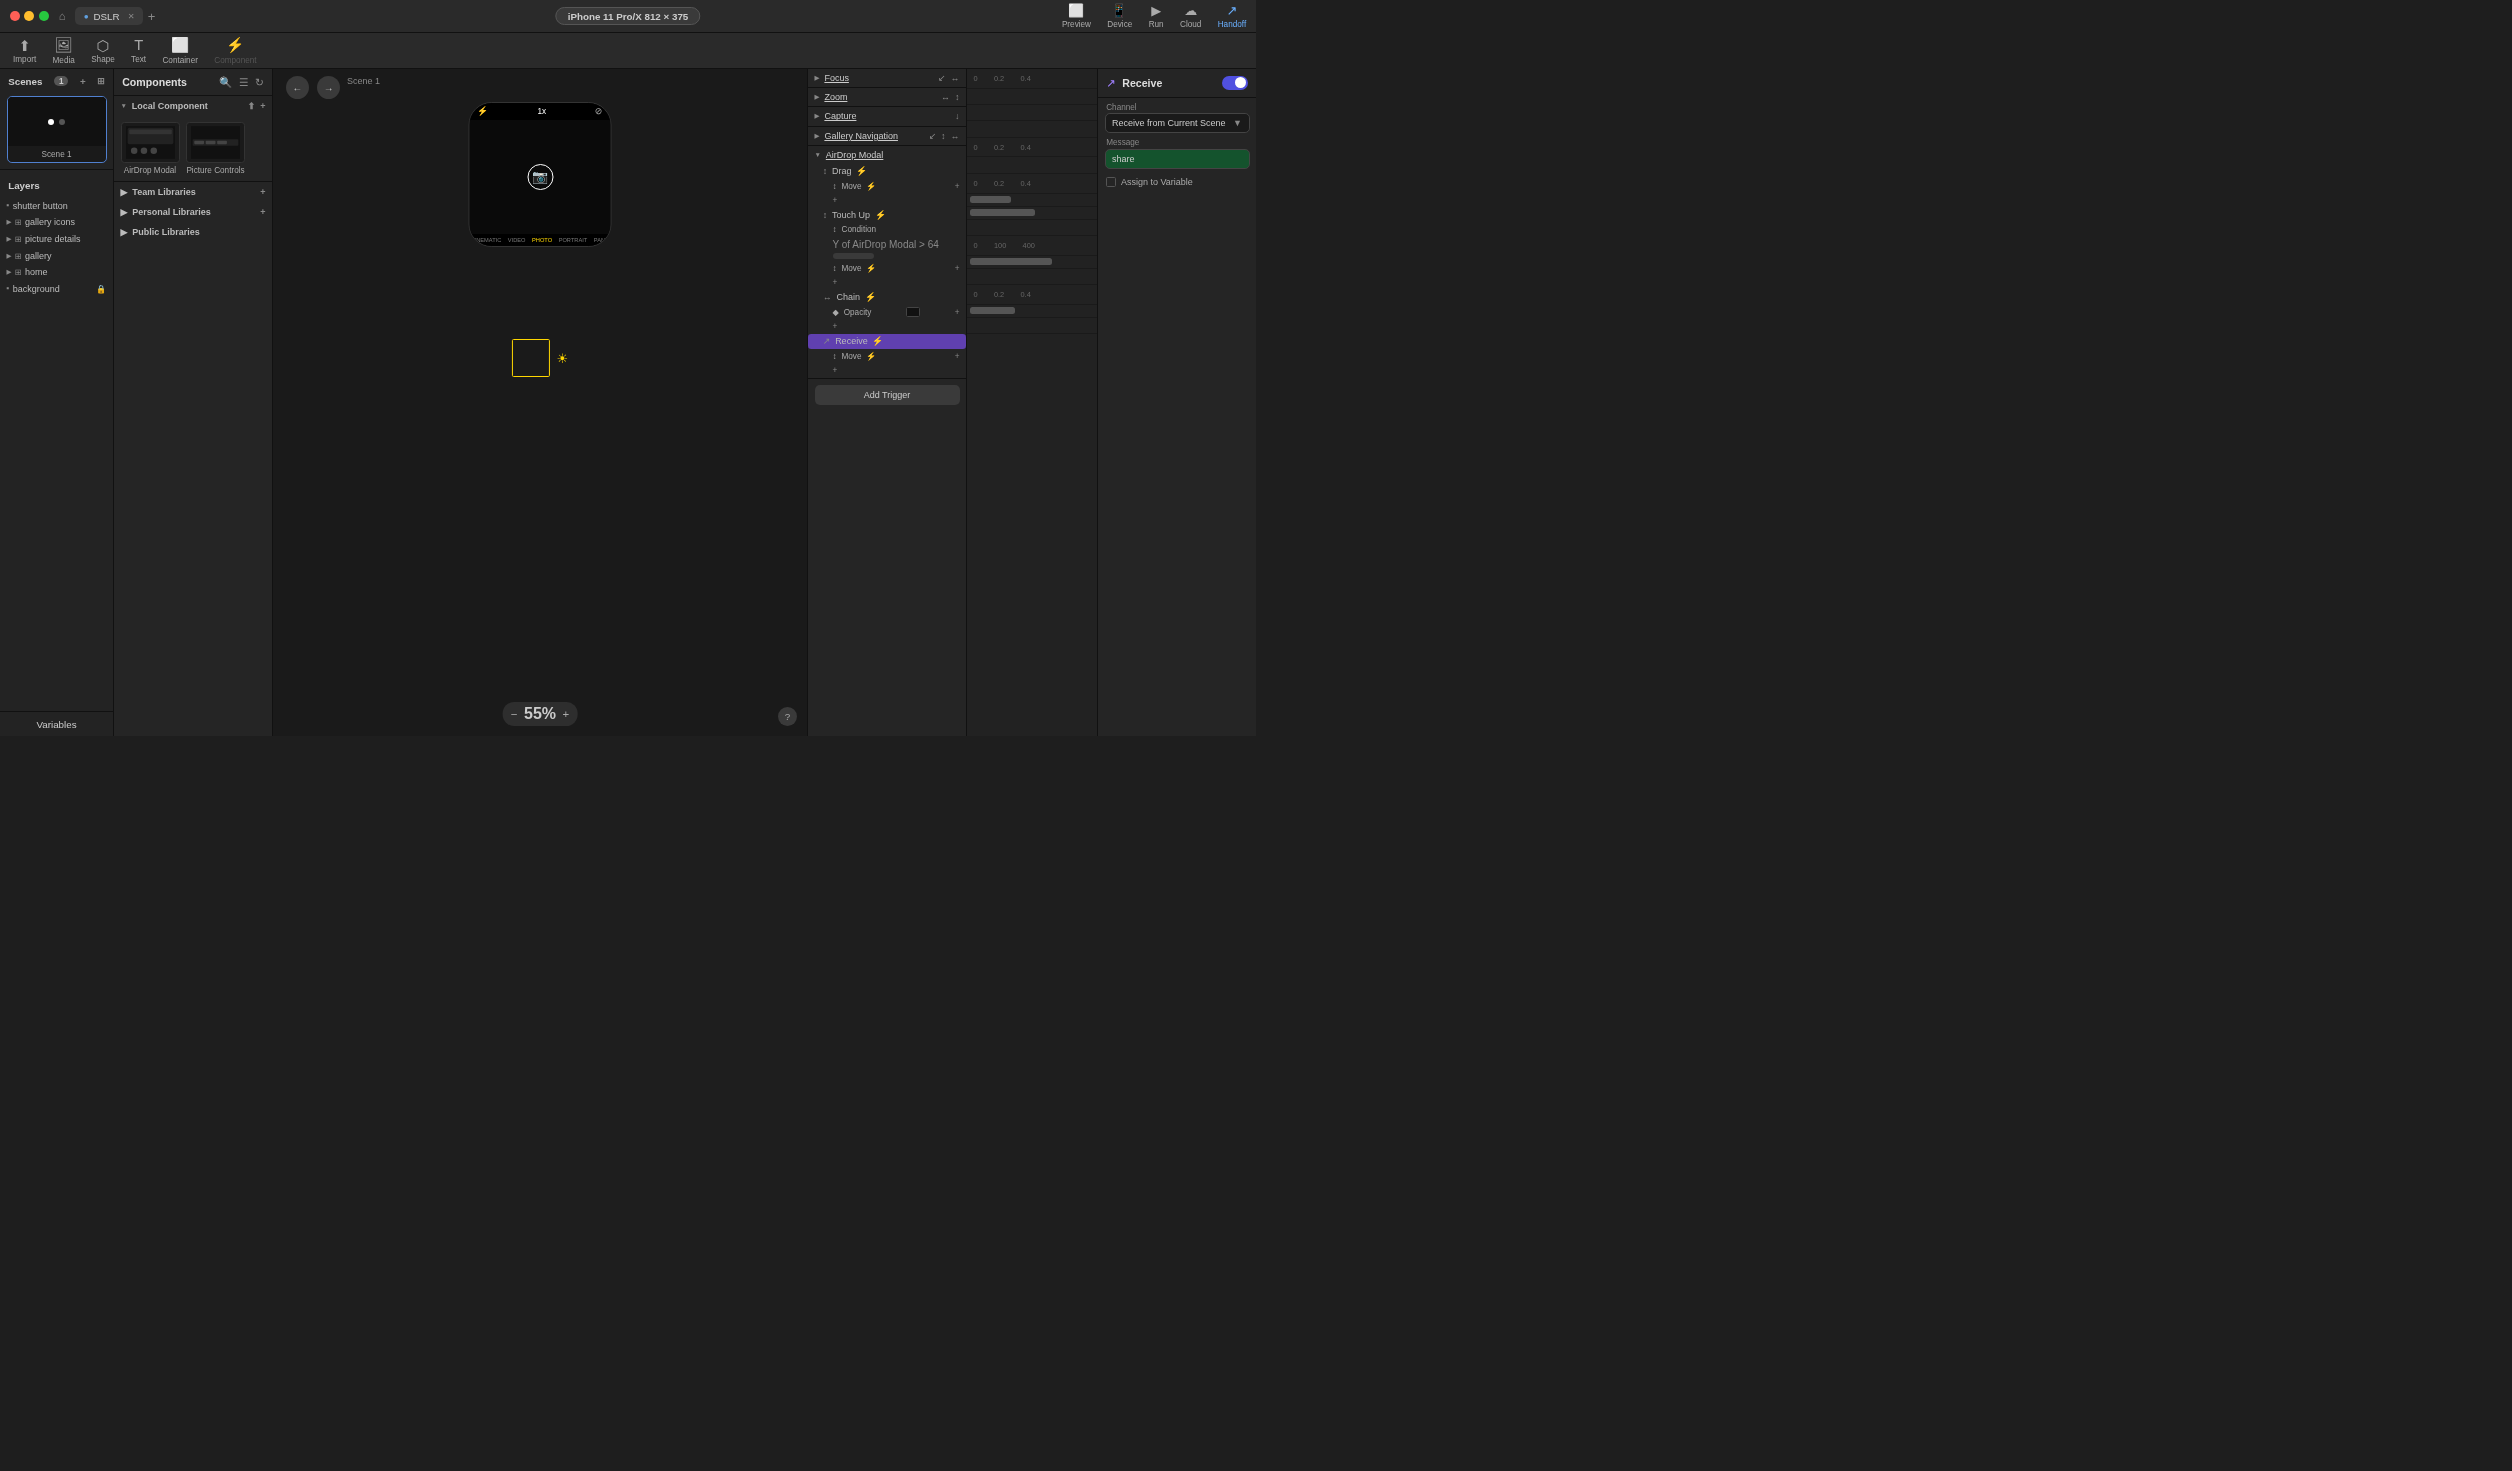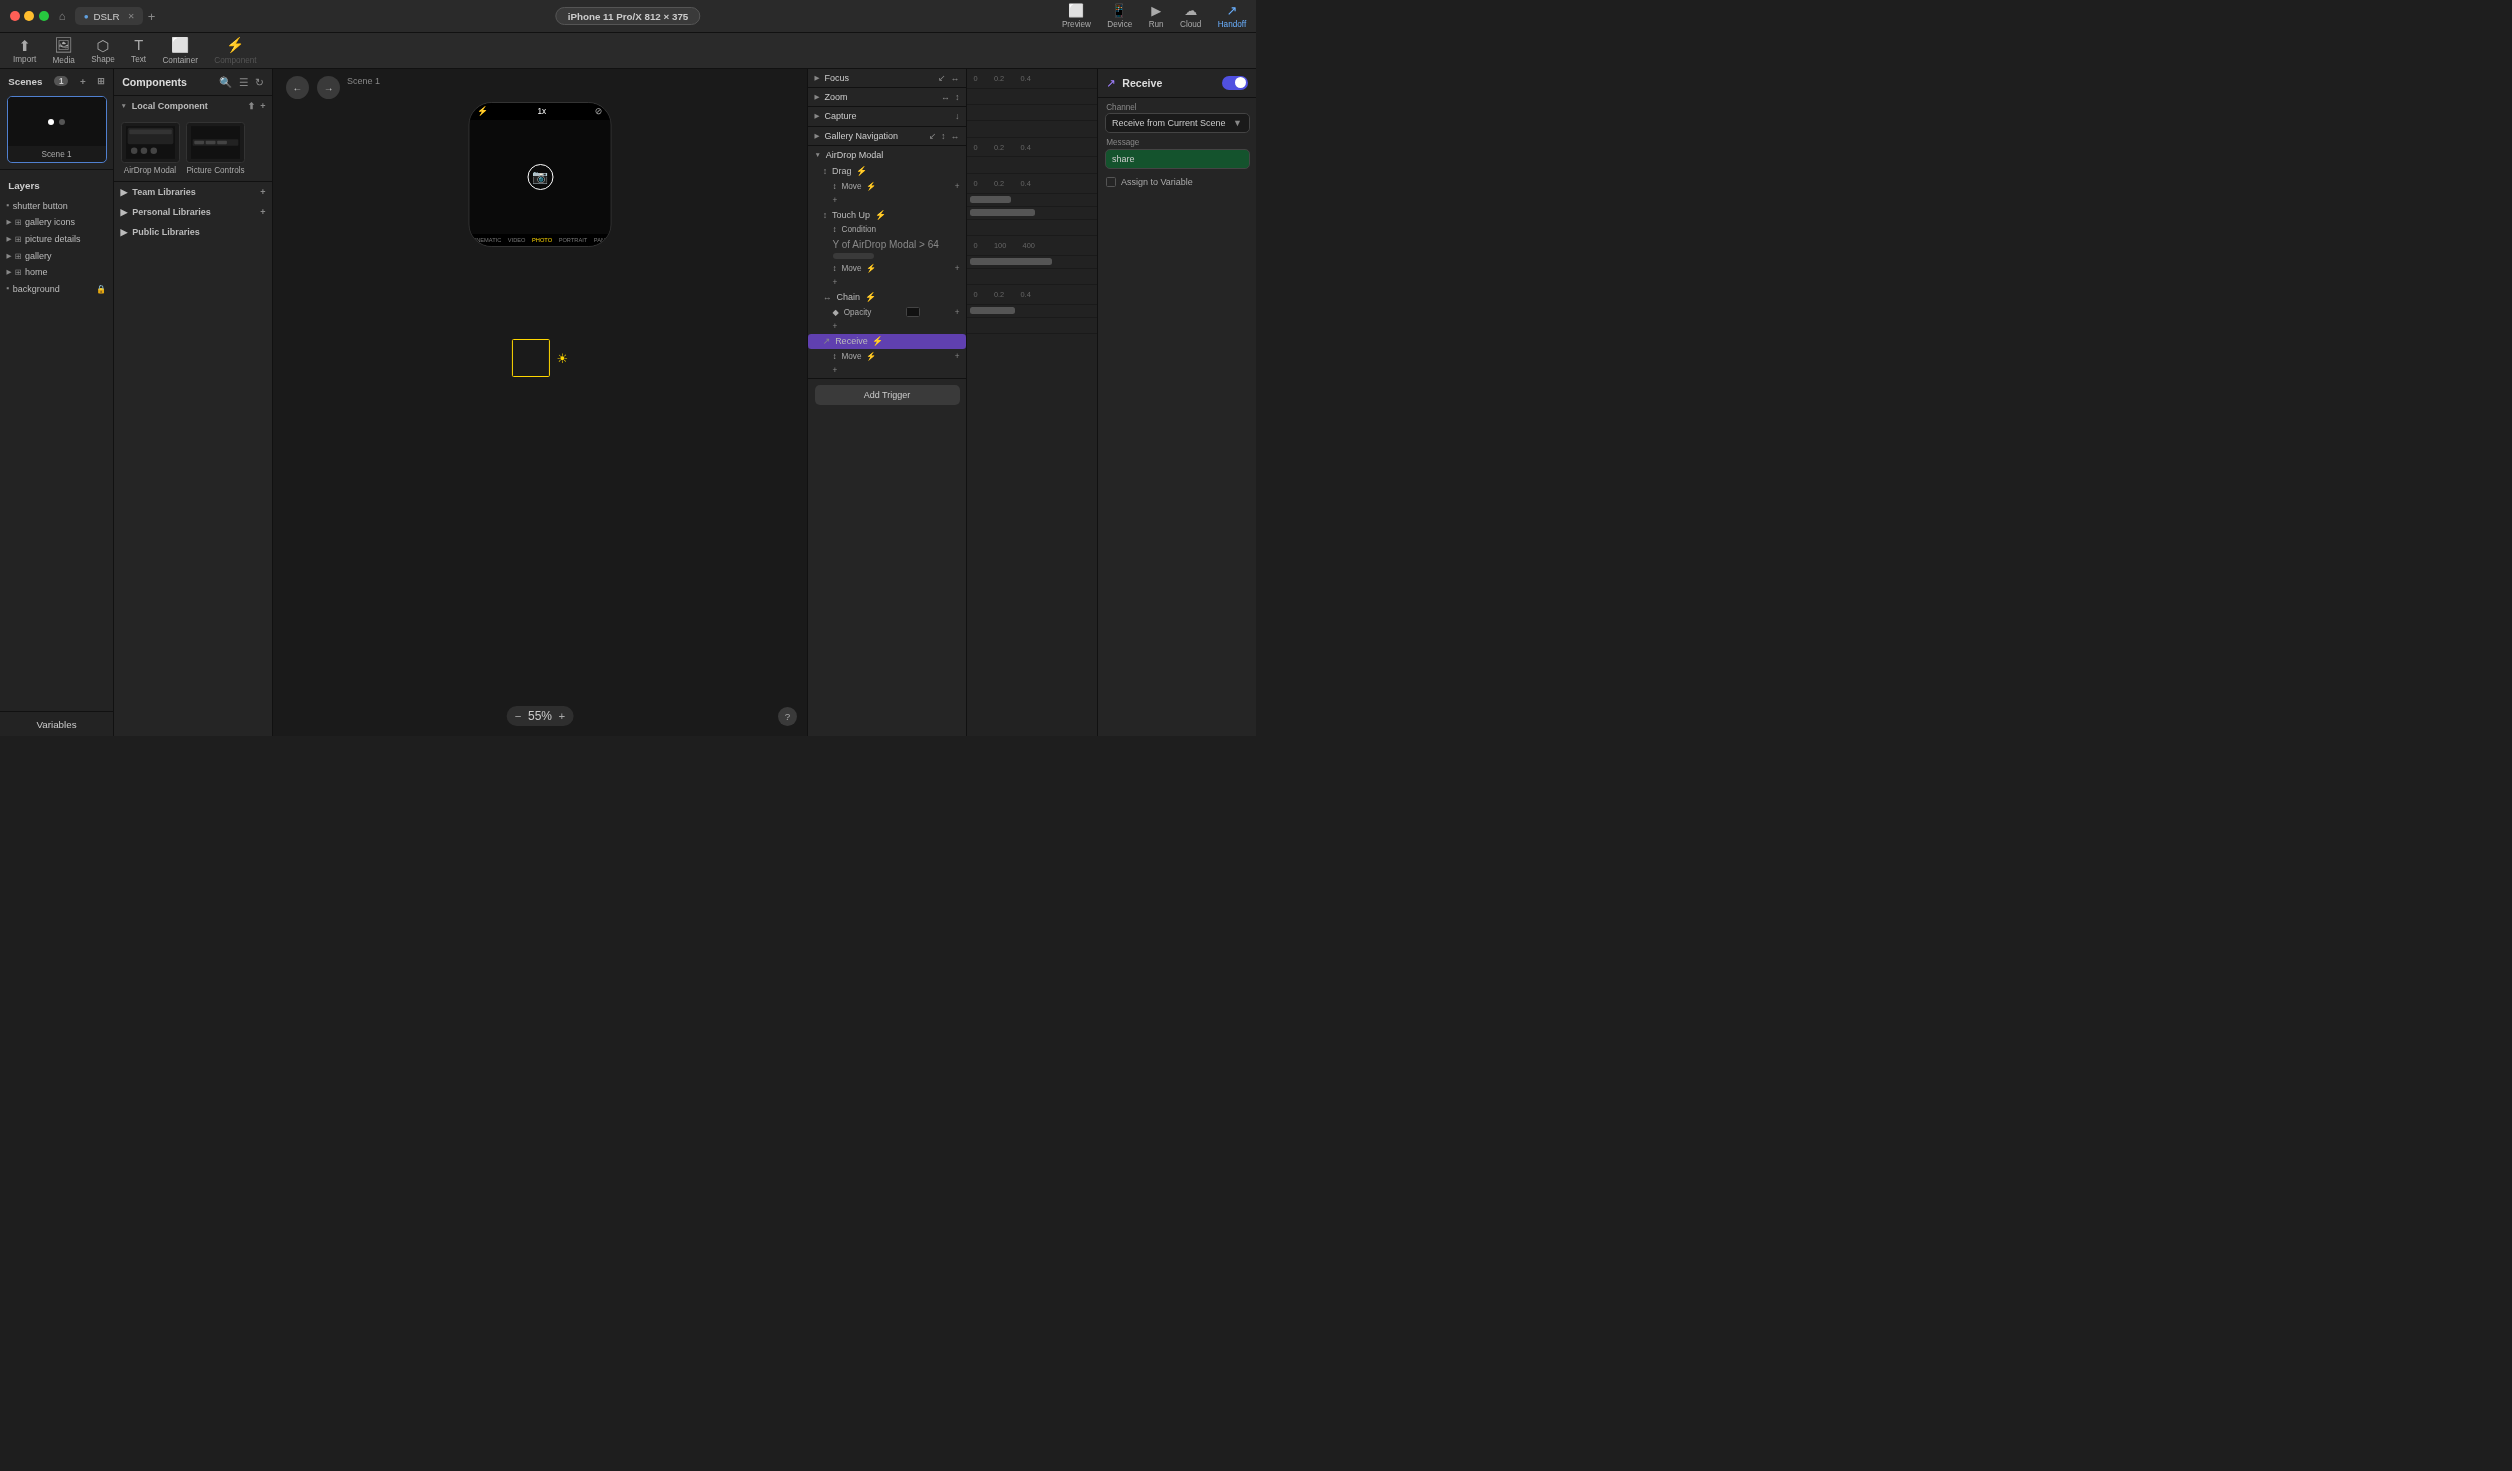--- a/index.html
+++ b/index.html
@@ -315,22 +315,23 @@
       background: #2e2e2e;
       padding: 3.3px 8.2px;
       border-radius: 11.4px;
     }
     .canvas-zoom-btn {
       color: #aaa;
       cursor: pointer;
       font-size: 11.4px;
     }
     .canvas-zoom-value {
-      font-size: 12px;
+      font-size: 16px;
       color: #ccc;
+      font-weight: bold;
     }
     .canvas-help {
       position: absolute;
       bottom: 9.8px;
       right: 9.8px;
       width: 19.6px; height: 19.6px;
       border-radius: 50%;
       background: #3a3a3a;
       display: flex;
       align-items: center;
@@ -433,21 +434,21 @@
     .interaction-section-header {
       display: flex;
       align-items: center;
       padding: 4.1px 6.5px;
       gap: 4.9px;
       cursor: pointer;
       color: #ccc;
       font-size: 9px;
     }
     .interaction-section-header .arrow { font-size: 6.5px; color: #888; }
-    .interaction-section-header .section-name { flex: 1; font-weight: 500; }
+    .interaction-section-header .section-name { flex: 1; font-weight: 500; text-decoration: underline; }
     .interaction-section-header .icons { display: flex; gap: 4.9px; color: #888; font-size: 9px; }
     .trigger-item {
       padding: 2.5px 6.5px 2.5px 14.7px;
       display: flex;
       align-items: center;
       gap: 4.9px;
       font-size: 9px;
       color: #bbb;
     }
     .trigger-item .t-icon { color: #888; font-size: 9px; }

